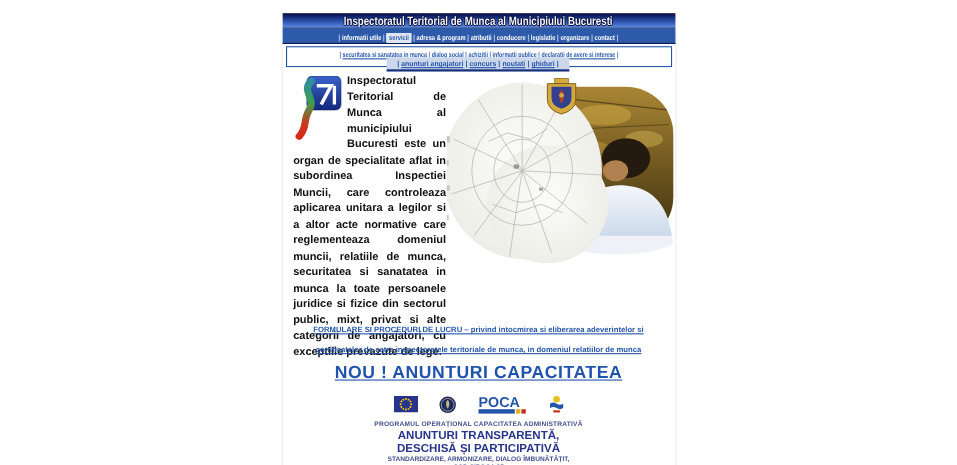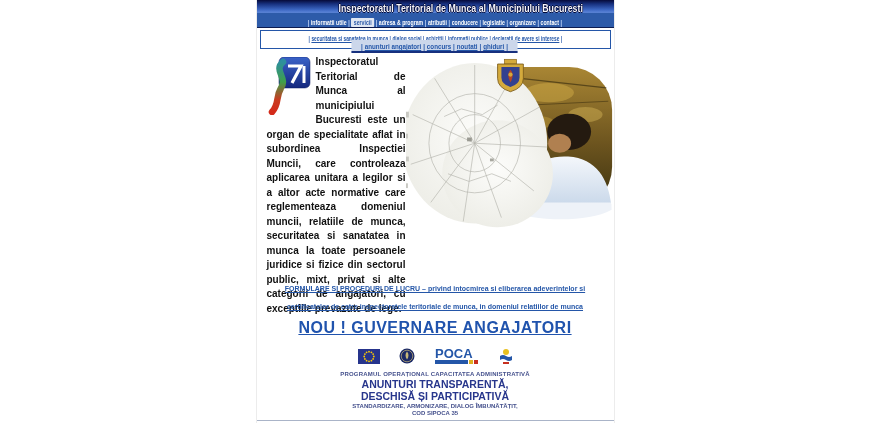--- a/index.html
+++ b/index.html
@@ -1,21 +1,21 @@
 <!DOCTYPE html>
 <html><head>
 <meta charset="utf-8">
 <style>
   html,body{margin:0;padding:0;background:#ffffff;}
   body{width:870px;height:423px;overflow:hidden;font-family:"Liberation Sans",sans-serif;}
   .content{width:357px;height:423px;margin:0 auto;position:relative;background:#fff;
            border-left:1px solid #ececec;border-right:1px solid #ececec;box-sizing:content-box;}
   
-  .title-bar{height:13px;line-height:13px;text-align:right;overflow:hidden;
-    background:linear-gradient(180deg,#060a3a 0%,#17307e 30%,#3a64c0 72%,#5a84d8 96%,#060a3a 100%);}
+  .title-bar{height:13px;line-height:13px;text-align:center;overflow:hidden;
+    background:linear-gradient(180deg,#060a3a 0%,#17307e 30%,#3a64c0 72%,#5a84d8 96%,#060a3a 100%);margin-top:12px;}
   .title-text{display:inline-block;white-space:nowrap;font-weight:bold;font-size:11px;color:#f4f4fb;
     transform:scaleX(.80);transform-origin:50% 50%;
     text-shadow:1px 0 0 #000a38,-1px 0 0 #000a38,0 1px 0 #000a38,0 -1px 0 #000a38;}
   
   .nav1{height:14px;line-height:14px;background:#2d5ba9;text-align:center;overflow:hidden;border-bottom:1px solid #0c1c50;}
   .nav-inner{display:inline-block;white-space:nowrap;transform-origin:50% 50%;}
   #nav1i{transform:scaleX(.80);}
   .nav1 .sep{color:#cfe0ff;font-size:6.5px;font-weight:bold;margin:0 2px;}
   .nav1 a{color:#ffffff;font-size:6.5px;font-weight:bold;text-decoration:none;}
   .nav1 a.active{background:rgba(255,255,255,.85);color:#2d5ba9;padding:1px 3px;border-radius:1px;}
@@ -158,21 +158,21 @@
         </g>
       </svg>
     </div>
   </div>
 
   <div class="formulare">
     <a href="#">FORMULARE SI PROCEDURI DE LUCRU – privind intocmirea si eliberarea adeverintelor si certificatelor de catre inspectoratele teritoriale de munca, in domeniul relatiilor de munca</a>
   </div>
 
   <div class="nou">
-    <a href="#">NOU ! GUVERNARE ANGAJATORI</a>
+    <a href="#">NOU ! ANUNTURI CAPACITATEA</a>
   </div>
 
   <div class="logos">
     <span>
       <svg width="22" height="15" viewBox="0 0 22 15">
         <rect width="22" height="15" fill="#26348c"></rect>
         <g fill="#ffcc00">
           <circle cx="11" cy="2.7" r=".9"></circle>
             <circle cx="13.4" cy="3.3" r=".9"></circle>
             <circle cx="15.1" cy="5.1" r=".9"></circle>

